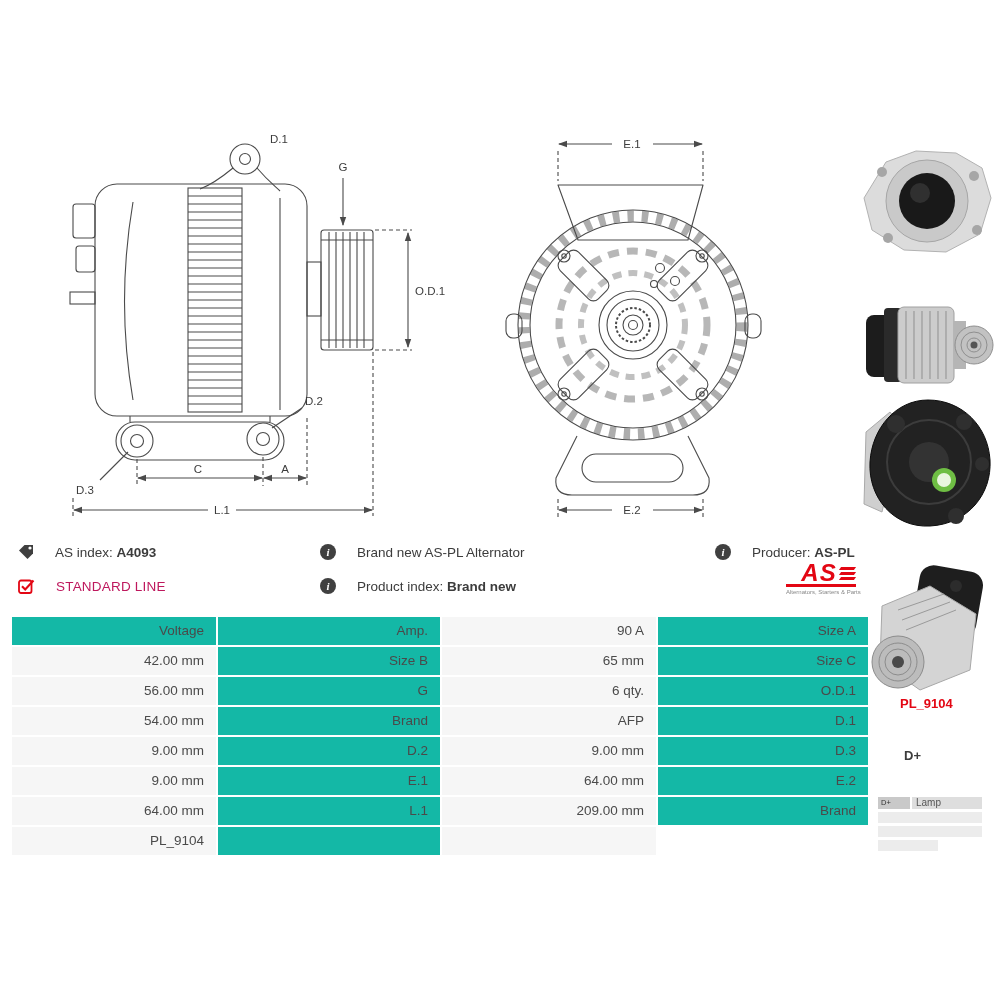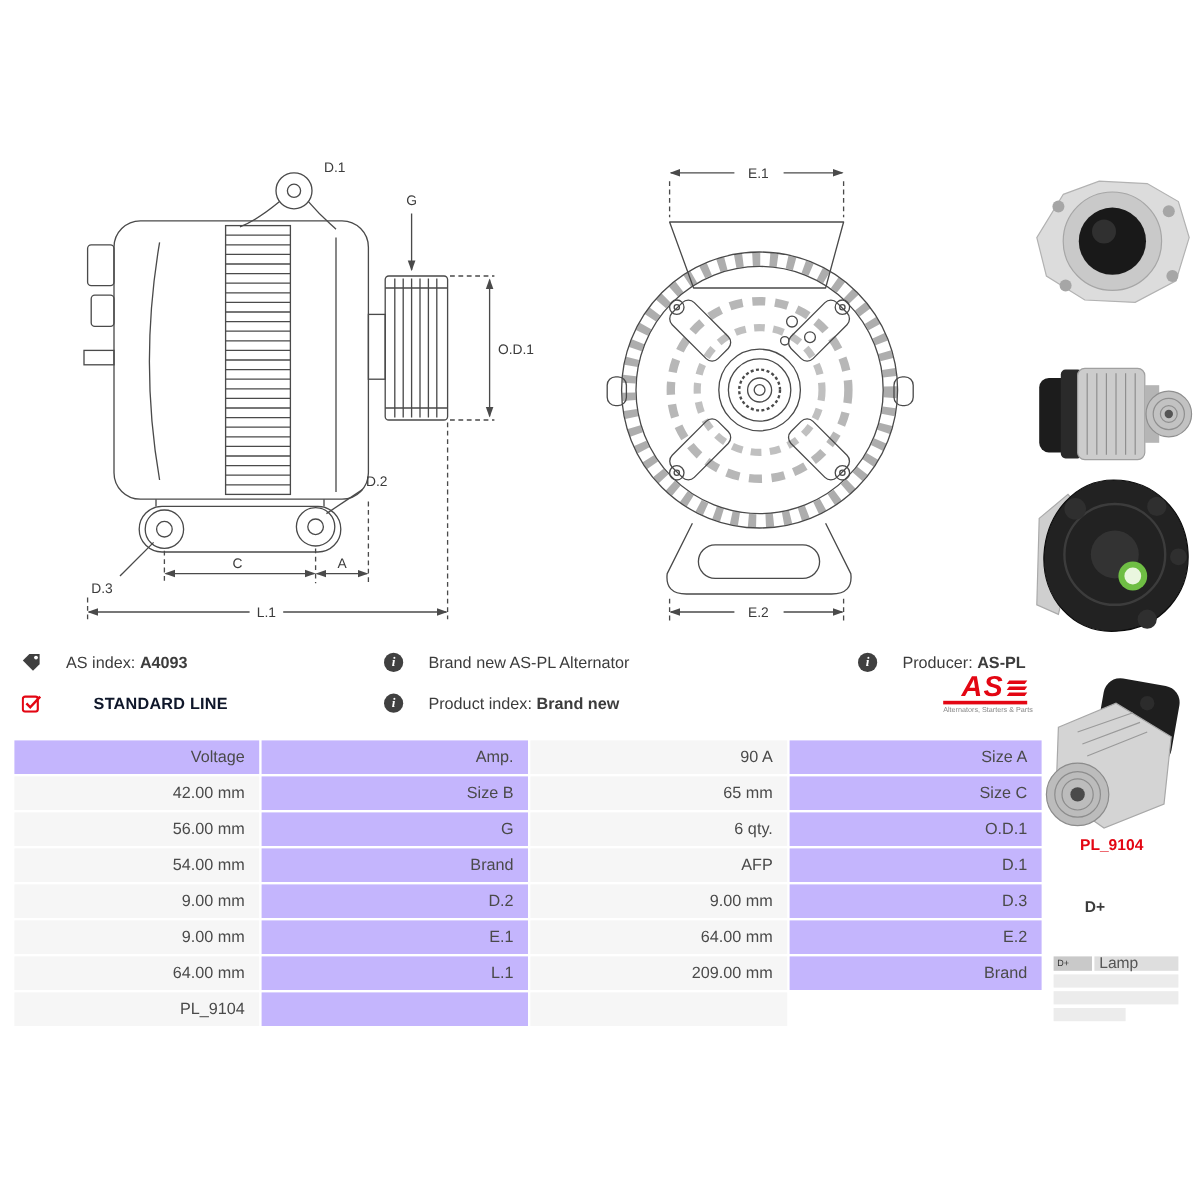--- a/index.html
+++ b/index.html
@@ -3,32 +3,32 @@
 <meta charset="utf-8">
 <style>
   html,body{margin:0;padding:0;}
   body{width:1000px;height:1000px;background:#ffffff;font-family:"Liberation Sans",sans-serif;color:#3c3c3c;position:relative;overflow:hidden;}
   .abs{position:absolute;}
   svg{display:block;}
   svg text{font-family:"Liberation Sans",sans-serif;font-size:11.5px;fill:#3c3c3c;stroke:none;}
   .info-item{position:absolute;display:flex;align-items:center;gap:21px;font-size:13.5px;color:#3c3c3c;white-space:nowrap;}
   .info-item b{font-weight:bold;}
   .info-icon{width:16px;height:16px;border-radius:50%;background:#404040;color:#fff;display:flex;align-items:center;justify-content:center;font-family:"Liberation Serif",serif;font-style:italic;font-weight:bold;font-size:11px;flex:0 0 16px;}
-  .standard-line-text{color:#0f172a;font-weight:bold;letter-spacing:.2px;margin-left:22px;}
+  .standard-line-text{color:#be185d;font-weight:normal;letter-spacing:.2px;}
   .spec-table{position:absolute;left:12px;top:617px;width:856px;display:grid;grid-template-columns:204px 222px 214px 210px;grid-auto-rows:28px;gap:2px;}
   .cell{font-size:13.5px;line-height:28px;text-align:right;padding-right:12px;color:#4a4a4a;}
-  .cell.lbl{background:#c4b5fd;}
+  .cell.lbl{background:#14b8a6;}
   .cell.val{background:#f6f6f6;}
   .photo{position:absolute;}
   .plug-code{position:absolute;left:900px;top:696px;color:#e30613;font-weight:bold;font-size:13px;}
   .terminal{position:absolute;left:904px;top:748px;font-weight:bold;font-size:13px;color:#3c3c3c;}
   .lamp-table{position:absolute;left:878px;top:797px;width:104px;}
   .lamp-header{display:flex;gap:2px;}
   .lamp-c1{width:26px;background:#c9c9c9;font-size:7.5px;line-height:12px;padding:0 3px;color:#333;}
-  .lamp-c2{flex:1;background:#dedede;font-size:13px;line-height:12px;padding:0 4px;color:#555;}
+  .lamp-c2{flex:1;background:#dedede;font-size:10px;line-height:12px;padding:0 4px;color:#555;}
   .lamp-bar{height:11px;background:#ececec;margin-top:3px;}
   .lamp-bar.short{width:58%;}
   .as-logo{position:absolute;left:786px;top:562px;width:84px;}
   .as-logo-top{display:flex;align-items:flex-start;gap:3px;justify-content:center;}
   .as-logo-text{color:#e30613;font-weight:bold;font-style:italic;font-size:24px;line-height:22px;letter-spacing:1px;}
   .as-logo-stripes i{display:block;width:15px;height:3px;background:#e30613;margin:2px 0;transform:skewX(-35deg);}
   .as-logo-stripes{padding-top:3px;}
   .as-logo-underline{height:3px;background:#e30613;width:70px;margin:0 0 2px;}
   .as-logo-tagline{font-size:6px;color:#888;white-space:nowrap;}
 </style>

